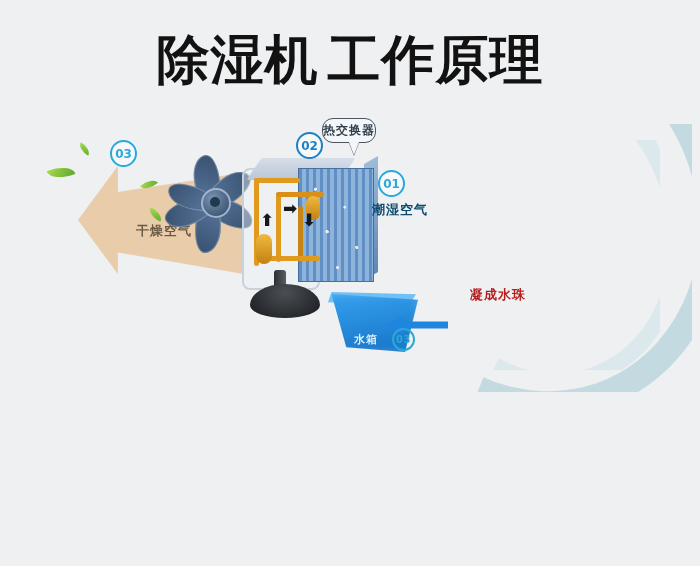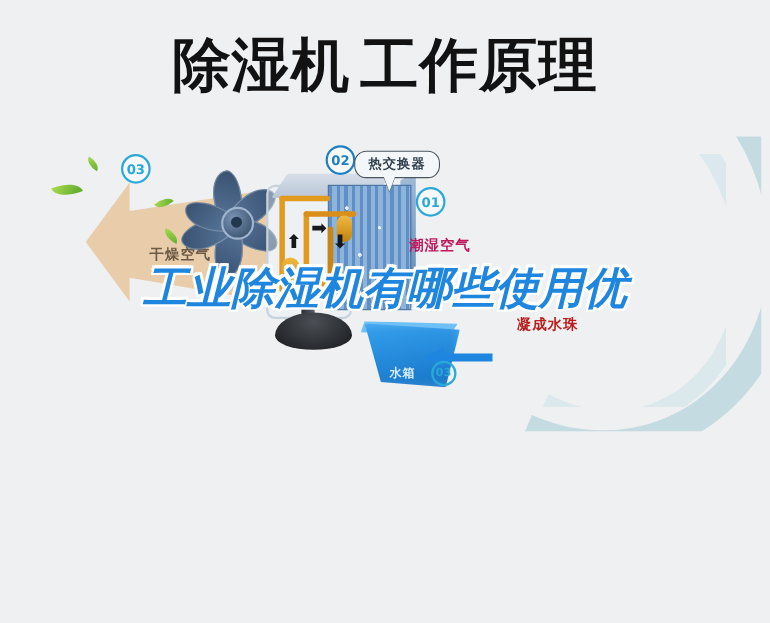--- a/index.html
+++ b/index.html
@@ -208,34 +208,34 @@
     font-size:12px;font-weight:bold;
     display:flex;align-items:center;justify-content:center;
     background:rgba(255,255,255,.55);
     letter-spacing:0;
   }
   .badge.b03a{left:110px;top:22px;}
   .badge.b02{left:296px;top:14px;border-color:#1f7fc4;color:#1f7fc4;}
   .badge.b01{left:378px;top:52px;}
 
   .bubble{
-    position:absolute;left:322px;top:19px;
-    padding:3px 12px;border:1.6px solid #4a5560;border-radius:11px;
+    position:absolute;left:322px;top:0;
+    padding:3px 0;border:1.6px solid #4a5560;border-radius:11px;
     background:#f4f7fa;color:#31404c;font-size:12px;font-weight:bold;
     letter-spacing:1px;white-space:nowrap;
   }
   .bubble::after{
     content:"";position:absolute;left:26px;top:100%;
     border-left:5px solid transparent;border-right:5px solid transparent;
     border-top:13px solid #f4f7fa;
     filter:drop-shadow(0 1.4px 0 #4a5560);
   }
 
   .callout{position:absolute;font-size:13px;color:#4f6472;font-weight:bold;letter-spacing:1px;}
-  .callout.wet{left:372px;top:96px;color:#be185d;}
+  .callout.wet{left:372px;top:83px;color:#0c4a6e;}
   .callout.cond{left:470px;top:168px;color:#b91c1c;}
 
   .bottom-note{
     position:absolute;left:392px;top:210px;
     display:flex;align-items:center;gap:5px;
     font-size:13.5px;color:#2b3944;font-weight:bold;letter-spacing:.5px;white-space:nowrap;
   }
   .bottom-note .badge-inline{
     position:static;width:19px;height:19px;border:2px solid #2aa9d8;color:#2aa9d8;
     border-radius:50%;font-size:10px;display:flex;align-items:center;justify-content:center;
@@ -344,17 +344,16 @@
 
     <div class="callout wet">潮湿空气</div>
     <div class="callout cond">凝成水珠</div>
 
     <div class="bottom-note">
       <span class="badge-inline">03</span>
     </div>
   </div>
 
   <div class="overlay">
-    <div class="overlay-line">工业除湿机有哪些使用优</div>
   </div>
 
 
 </div>
 
 </body></html>

